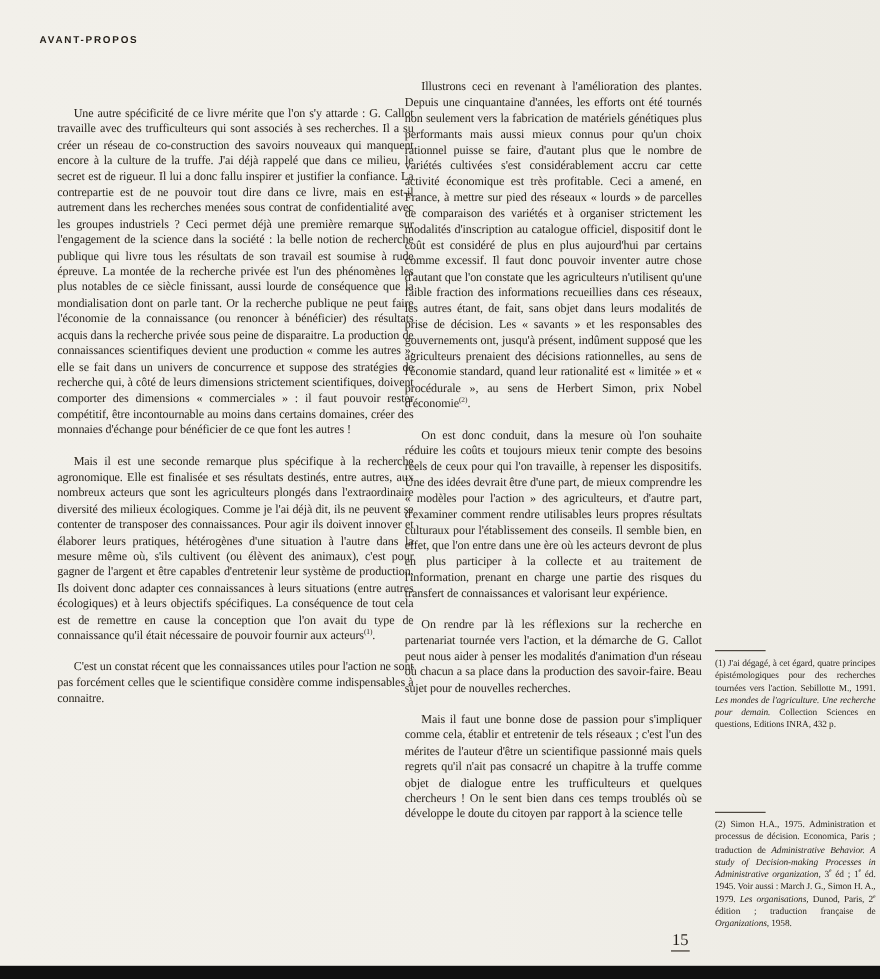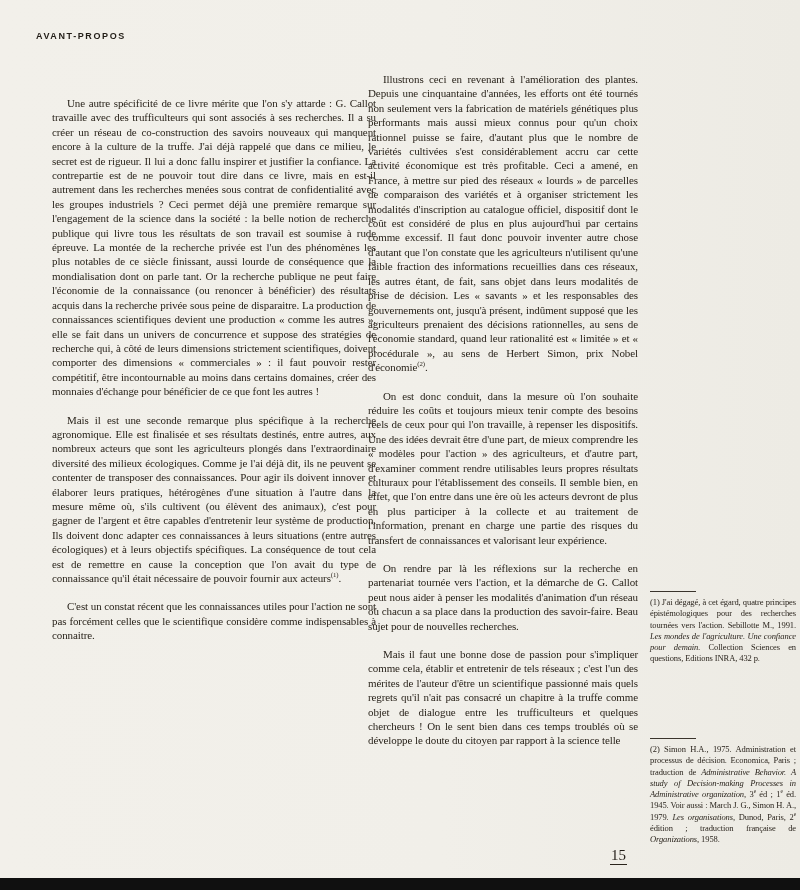--- a/index.html
+++ b/index.html
@@ -70,21 +70,21 @@
       <p><span>C'est un constat récent que les connaissances utiles pour l'action ne sont pas forcément celles que le scientifique considère comme indispensables à connaitre.</span></p>
     </div>
 
   <div class="col col-right">
       <p><span>Illustrons ceci en revenant à l'amélioration des plantes. Depuis une cinquantaine d'années, les efforts ont été tournés non seulement vers la fabrication de matériels génétiques plus performants mais aussi mieux connus pour qu'un choix rationnel puisse se faire, d'autant plus que le nombre de variétés cultivées s'est considérablement accru car cette activité économique est très profitable. Ceci a amené, en France, à mettre sur pied des réseaux « lourds » de parcelles de comparaison des variétés et à organiser strictement les modalités d'inscription au catalogue officiel, dispositif dont le coût est considéré de plus en plus aujourd'hui par certains comme excessif. Il faut donc pouvoir inventer autre chose d'autant que l'on constate que les agriculteurs n'utilisent qu'une faible fraction des informations recueillies dans ces réseaux, les autres étant, de fait, sans objet dans leurs modalités de prise de décision. Les « savants » et les responsables des gouvernements ont, jusqu'à présent, indûment supposé que les agriculteurs prenaient des décisions rationnelles, au sens de l'économie standard, quand leur rationalité est « limitée » et « procédurale », au sens de Herbert Simon, prix Nobel d'économie</span><sup>(2)</sup><span>.</span></p>
       <p><span>On est donc conduit, dans la mesure où l'on souhaite réduire les coûts et toujours mieux tenir compte des besoins réels de ceux pour qui l'on travaille, à repenser les dispositifs. Une des idées devrait être d'une part, de mieux comprendre les « modèles pour l'action » des agriculteurs, et d'autre part, d'examiner comment rendre utilisables leurs propres résultats culturaux pour l'établissement des conseils. Il semble bien, en effet, que l'on entre dans une ère où les acteurs devront de plus en plus participer à la collecte et au traitement de l'information, prenant en charge une partie des risques du transfert de connaissances et valorisant leur expérience.</span></p>
       <p><span>On rendre par là les réflexions sur la recherche en partenariat tournée vers l'action, et la démarche de G. Callot peut nous aider à penser les modalités d'animation d'un réseau où chacun a sa place dans la production des savoir-faire. Beau sujet pour de nouvelles recherches.</span></p>
       <p><span>Mais il faut une bonne dose de passion pour s'impliquer comme cela, établir et entretenir de tels réseaux ; c'est l'un des mérites de l'auteur d'être un scientifique passionné mais quels regrets qu'il n'ait pas consacré un chapitre à la truffe comme objet de dialogue entre les trufficulteurs et quelques chercheurs ! On le sent bien dans ces temps troublés où se développe le doute du citoyen par rapport à la science telle</span></p>
     </div>
 
-  <div class="footnote footnote-1"><span>(1) J'ai dégagé, à cet égard, quatre principes épistémologiques pour des recherches tournées vers l'action. Sebillotte M., 1991. </span><i>Les mondes de l'agriculture. Une confiance pour demain.</i><span> Collection Sciences en questions, Editions INRA, 432 p.</span></div>
+  <div class="footnote footnote-1"><span>(1) J'ai dégagé, à cet égard, quatre principes épistémologiques pour des recherches tournées vers l'action. Sebillotte M., 1991. </span><i>Les mondes de l'agriculture. Une recherche pour demain.</i><span> Collection Sciences en questions, Editions INRA, 432 p.</span></div>
 
   <div class="footnote footnote-2"><span>(2) Simon H.A., 1975. Administration et processus de décision. Economica, Paris ; traduction de </span><i>Administrative Behavior. A study of Decision-making Processes in Administrative organization</i><span>, 3</span><sup>e</sup><span> éd ; 1</span><sup>e</sup><span> éd. 1945. Voir aussi : March J. G., Simon H. A., 1979. </span><i>Les organisations</i><span>, Dunod, Paris, 2</span><sup>e</sup><span> édition ; traduction française de </span><i>Organizations</i><span>, 1958.</span></div>
 
   <div class="page-number">15</div>
 
   <div class="bottom-bar"></div>
 
 </div>
 
 </body></html>

